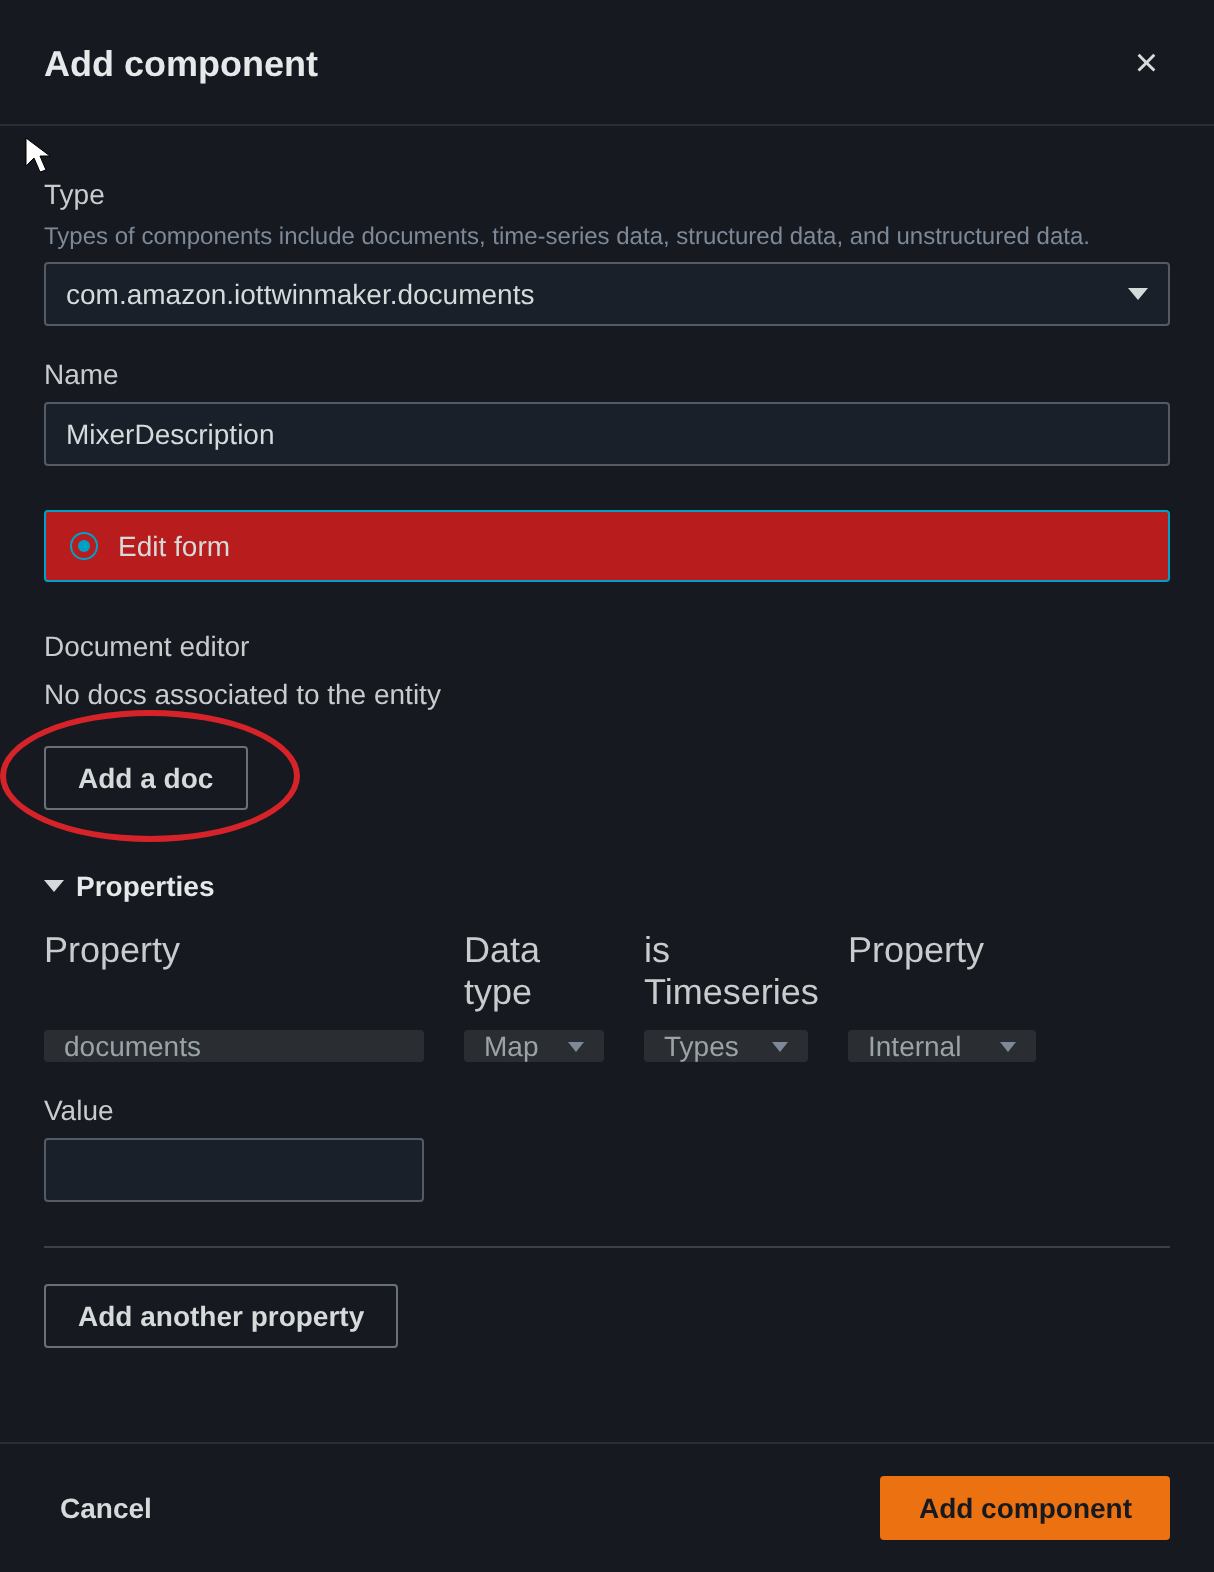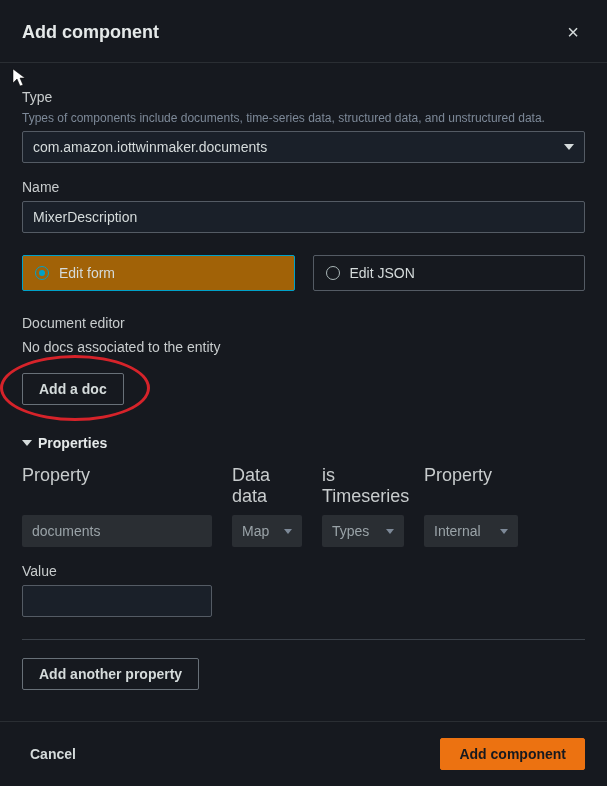--- a/index.html
+++ b/index.html
@@ -100,21 +100,21 @@
       display: flex;
       align-items: center;
       gap: 10px;
       cursor: pointer;
       font-size: 14px;
       color: #d5dbdb;
       height: 36px;
     }
     .radio-tile.selected {
       border-color: #00a1c9;
-      background: #a16207;
+      background: #b91c1c;
     }
     .radio-circle {
       width: 14px; height: 14px;
       border: 1px solid #aab7b8;
       border-radius: 50%;
       display: inline-flex;
       align-items: center;
       justify-content: center;
     }
     .radio-tile.selected .radio-circle {
@@ -188,21 +188,21 @@
     .prop-header {
       font-size: 18px;
       color: #c8cccd;
     }
     .readonly-box {
       background: #2a2e33;
       border: none;
       color: #9aa3a8;
       font-size: 14px;
       padding: 0 10px;
-      height: 32px;
+      height: 16px;
       border-radius: 2px;
       display: flex;
       align-items: center;
       justify-content: space-between;
       width: 100%;
     }
     .small-caret {
       width: 0; height: 0;
       border-left: 4px solid transparent;
       border-right: 4px solid transparent;
@@ -284,42 +284,38 @@
       <input class="text-input" type="text" value="MixerDescription" style="">
     </div>
 
     <div class="radio-row">
       <div class="radio-tile selected">
         <span class="radio-circle">
             <span class="radio-dot"></span>
           </span>
         <span>Edit form</span>
       </div>
-      <div class="radio-tile">
-        <span class="radio-circle"></span>
-        <span>Edit JSON</span>
-      </div>
     </div>
 
     <div class="section-header">Document editor</div>
     <div class="section-sub">No docs associated to the entity</div>
 
     <div class="add-doc-wrap">
       <button class="btn-secondary">Add a doc</button>
       <div class="ellipse-highlight"></div>
     </div>
 
     <div class="properties-toggle">
       <span class="toggle-caret"></span>
       <span>Properties</span>
     </div>
 
     <div class="prop-grid">
       <div class="prop-header">Property</div>
-      <div class="prop-header">Data data</div>
+      <div class="prop-header">Data type</div>
       <div class="prop-header">is Timeseries</div>
       <div class="prop-header">Property</div>
 
       <div class="readonly-box">
         <span>documents</span>
       </div>
       <div class="readonly-box">
         <span>Map</span>
         <span class="small-caret"></span>
       </div>

